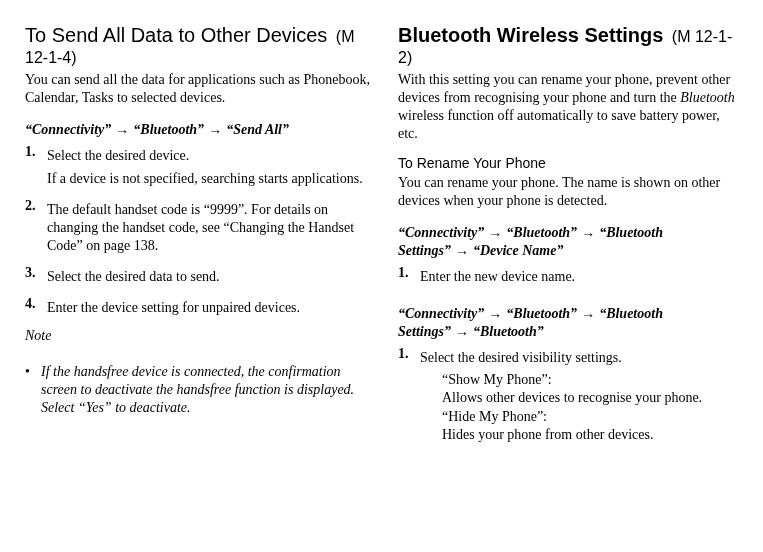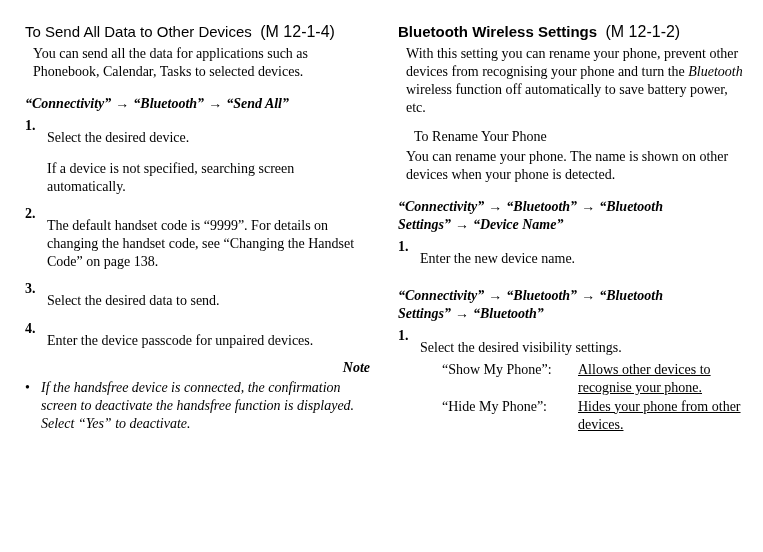--- a/index.html
+++ b/index.html
@@ -15,35 +15,35 @@
     .columns {
       display: flex;
       gap: 28px;
     }
     .col {
       flex: 1;
       min-width: 0;
     }
     .section-heading {
       font-family: Arial, Helvetica, sans-serif;
-      font-size: 15px;
+      font-size: 20px;
       font-weight: normal;
       margin: 0;
       display: inline;
     }
     .section-heading.bold {
       font-weight: bold;
     }
     .menu-ref {
       font-family: Arial, Helvetica, sans-serif;
       font-size: 16px;
       margin-left: 4px;
     }
     p {
-      margin: 0 0 5px 8px;
+      margin: 0 0 5px 0;
     }
     .path {
       font-weight: bold;
       font-style: italic;
       margin: 14px 0 4px 0;
     }
     .arrow {
       font-style: normal;
       font-weight: normal;
       margin: 0 4px;
@@ -59,56 +59,55 @@
     }
     ol.steps > li .num {
       font-weight: bold;
       min-width: 22px;
       flex-shrink: 0;
     }
     ol.steps > li .step-body {
       flex: 1;
     }
     ol.steps > li .step-body p {
-      margin: 12px 0 4px 0;
+      margin: 4px 0 4px 0;
     }
     .note-heading {
-      font-weight: bold;
-      font-style: italic;
-      margin: 5px 0 2px 0;
-      text-align: right;
+      font-weight: normal;
+      font-style: italic;
+      margin: 5px 0 18px 0;
     }
     .note-bullet {
       display: flex;
       font-style: italic;
       margin: 0;
     }
     .note-bullet .bullet {
       min-width: 16px;
       font-style: normal;
       flex-shrink: 0;
     }
     .subheading {
-      font-family: Liberation Serif, serif;
+      font-family: Liberation Sans, sans-serif;
       font-size: 14px;
-      margin: 10px 0 2px 16px;
+      margin: 10px 0 2px 0;
     }
     .options {
       margin-left: 22px;
     }
     .options .row {
       display: flex;
+      flex-direction: column;
     }
     .options .label {
       min-width: 136px;
       flex-shrink: 0;
     }
     .options .desc {
       flex: 1;
-      text-decoration: underline;
     }
     .italic-word {
       font-style: italic;
       text-align: center;
     }
     .heading-row {
       margin: 0 0 2px 0;
     }
   </style>
 </head>
@@ -122,39 +121,39 @@
     </p>
     <p>You can send all the data for applications such as Phonebook, Calendar, Tasks to selected devices.</p>
     <p class="path">
       <span>“Connectivity”</span><span class="arrow">→</span><span>“Bluetooth”</span><span class="arrow">→</span><span>“Send All”</span>
     </p>
     <ol class="steps">
       <li>
         <span class="num">1.</span>
         <div class="step-body">
           <p>Select the desired device.</p>
-          <p>If a device is not specified, searching screen automatically.</p>
+          <p>If a device is not specified, searching starts applications.</p>
         </div>
       </li>
       <li>
         <span class="num">2.</span>
         <div class="step-body">
           <p>The default handset code is “9999”. For details on changing the handset code, see “Changing the Handset Code” on page 138.</p>
         </div>
       </li>
       <li>
         <span class="num">3.</span>
         <div class="step-body">
           <p>Select the desired data to send.</p>
         </div>
       </li>
       <li>
         <span class="num">4.</span>
         <div class="step-body">
-          <p>Enter the device passcode for unpaired devices.</p>
+          <p>Enter the device setting for unpaired devices.</p>
         </div>
       </li>
     </ol>
     <p class="note-heading">Note</p>
     <p class="note-bullet">
       <span class="bullet">•</span>
       <span>If the handsfree device is connected, the confirmation screen to deactivate the handsfree function is displayed. Select “Yes” to deactivate.</span>
     </p>
   </div>
 

